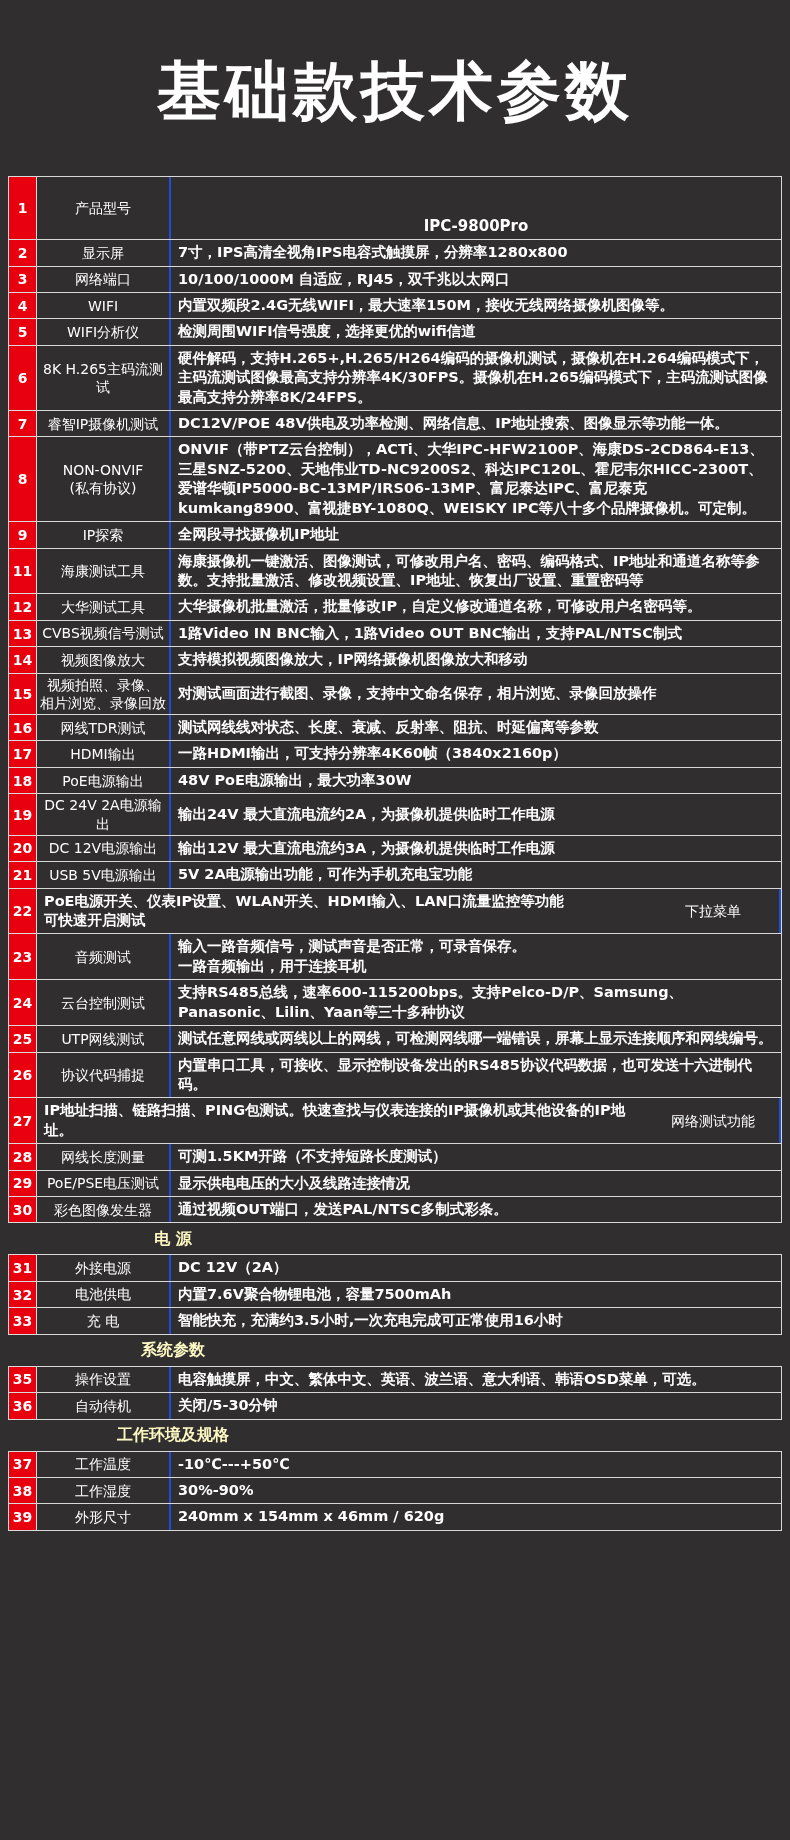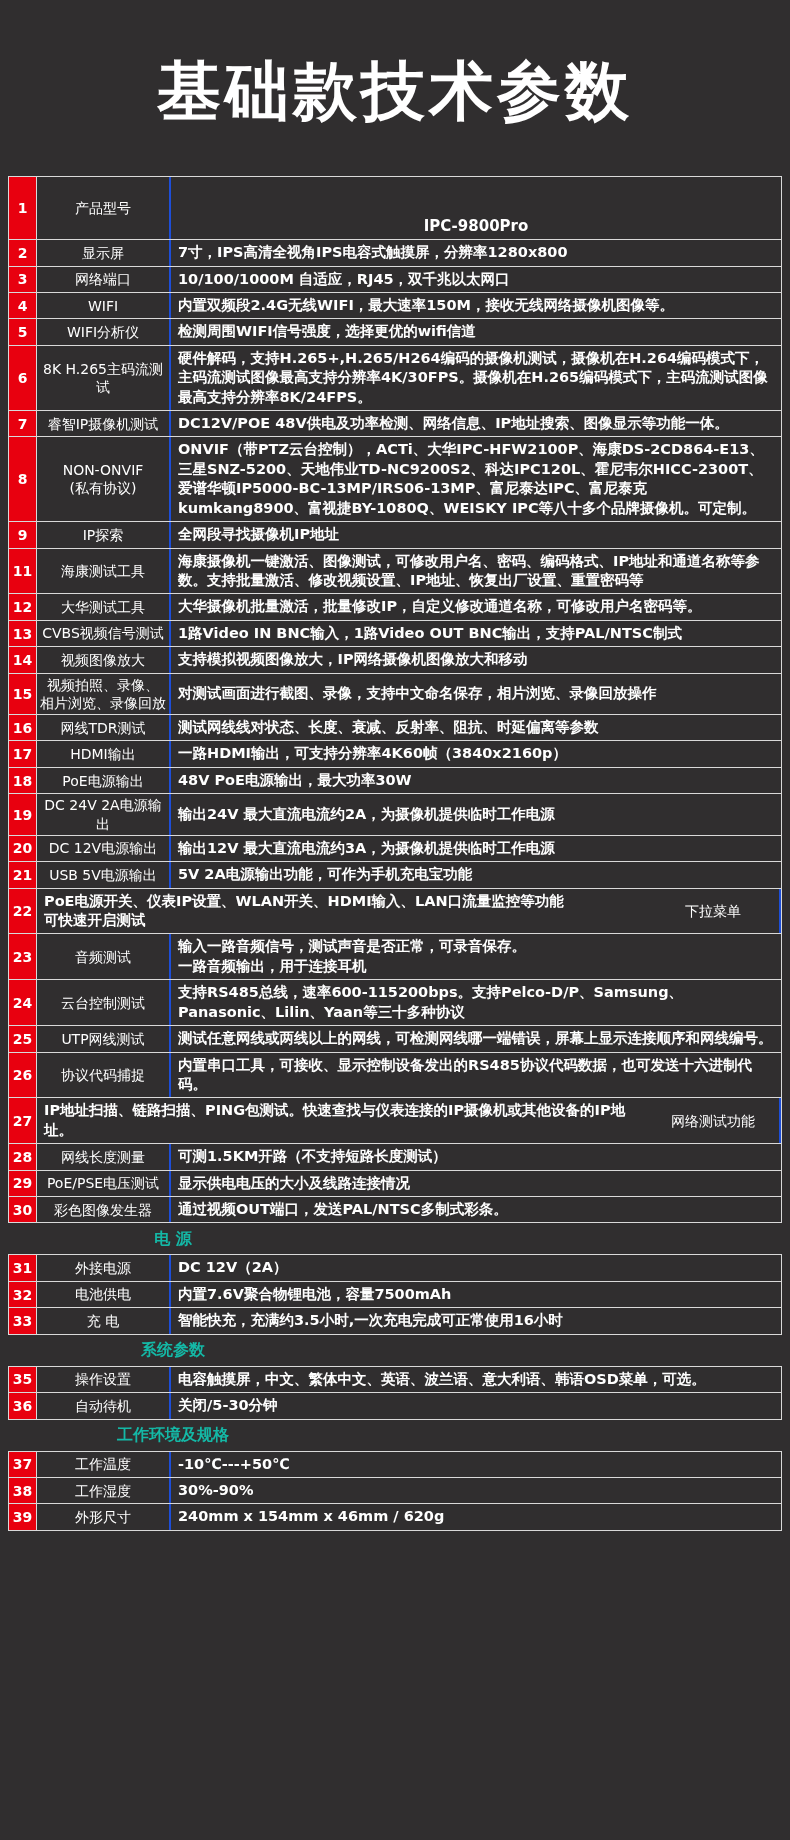--- a/index.html
+++ b/index.html
@@ -34,21 +34,21 @@
     white-space:pre-line;
   }
   .cell-value {
     flex:1 1 auto; font-size:14.5px; font-weight:bold;
     padding:3px 7px; line-height:1.34; white-space:pre-line;
   }
   .cell-value.center { justify-content:center; text-align:center; font-size:15px;margin-top:36px; }
   .section-row { display:flex; align-items:center; height:32px; }
   .section-label {
     width:330px; text-align:center;
-    font-size:16px; font-weight:bold; color:#14b8a6;
+    font-size:16px; font-weight:bold; color:#fef9c3;
   }
 </style>
 </head>
 <body>
 
 <div class="page">
   <h1 class="title">基础款技术参数</h1>
   <div class="spec-table">
   <div class="spec-row">
     <div class="cell cell-num">1</div>

